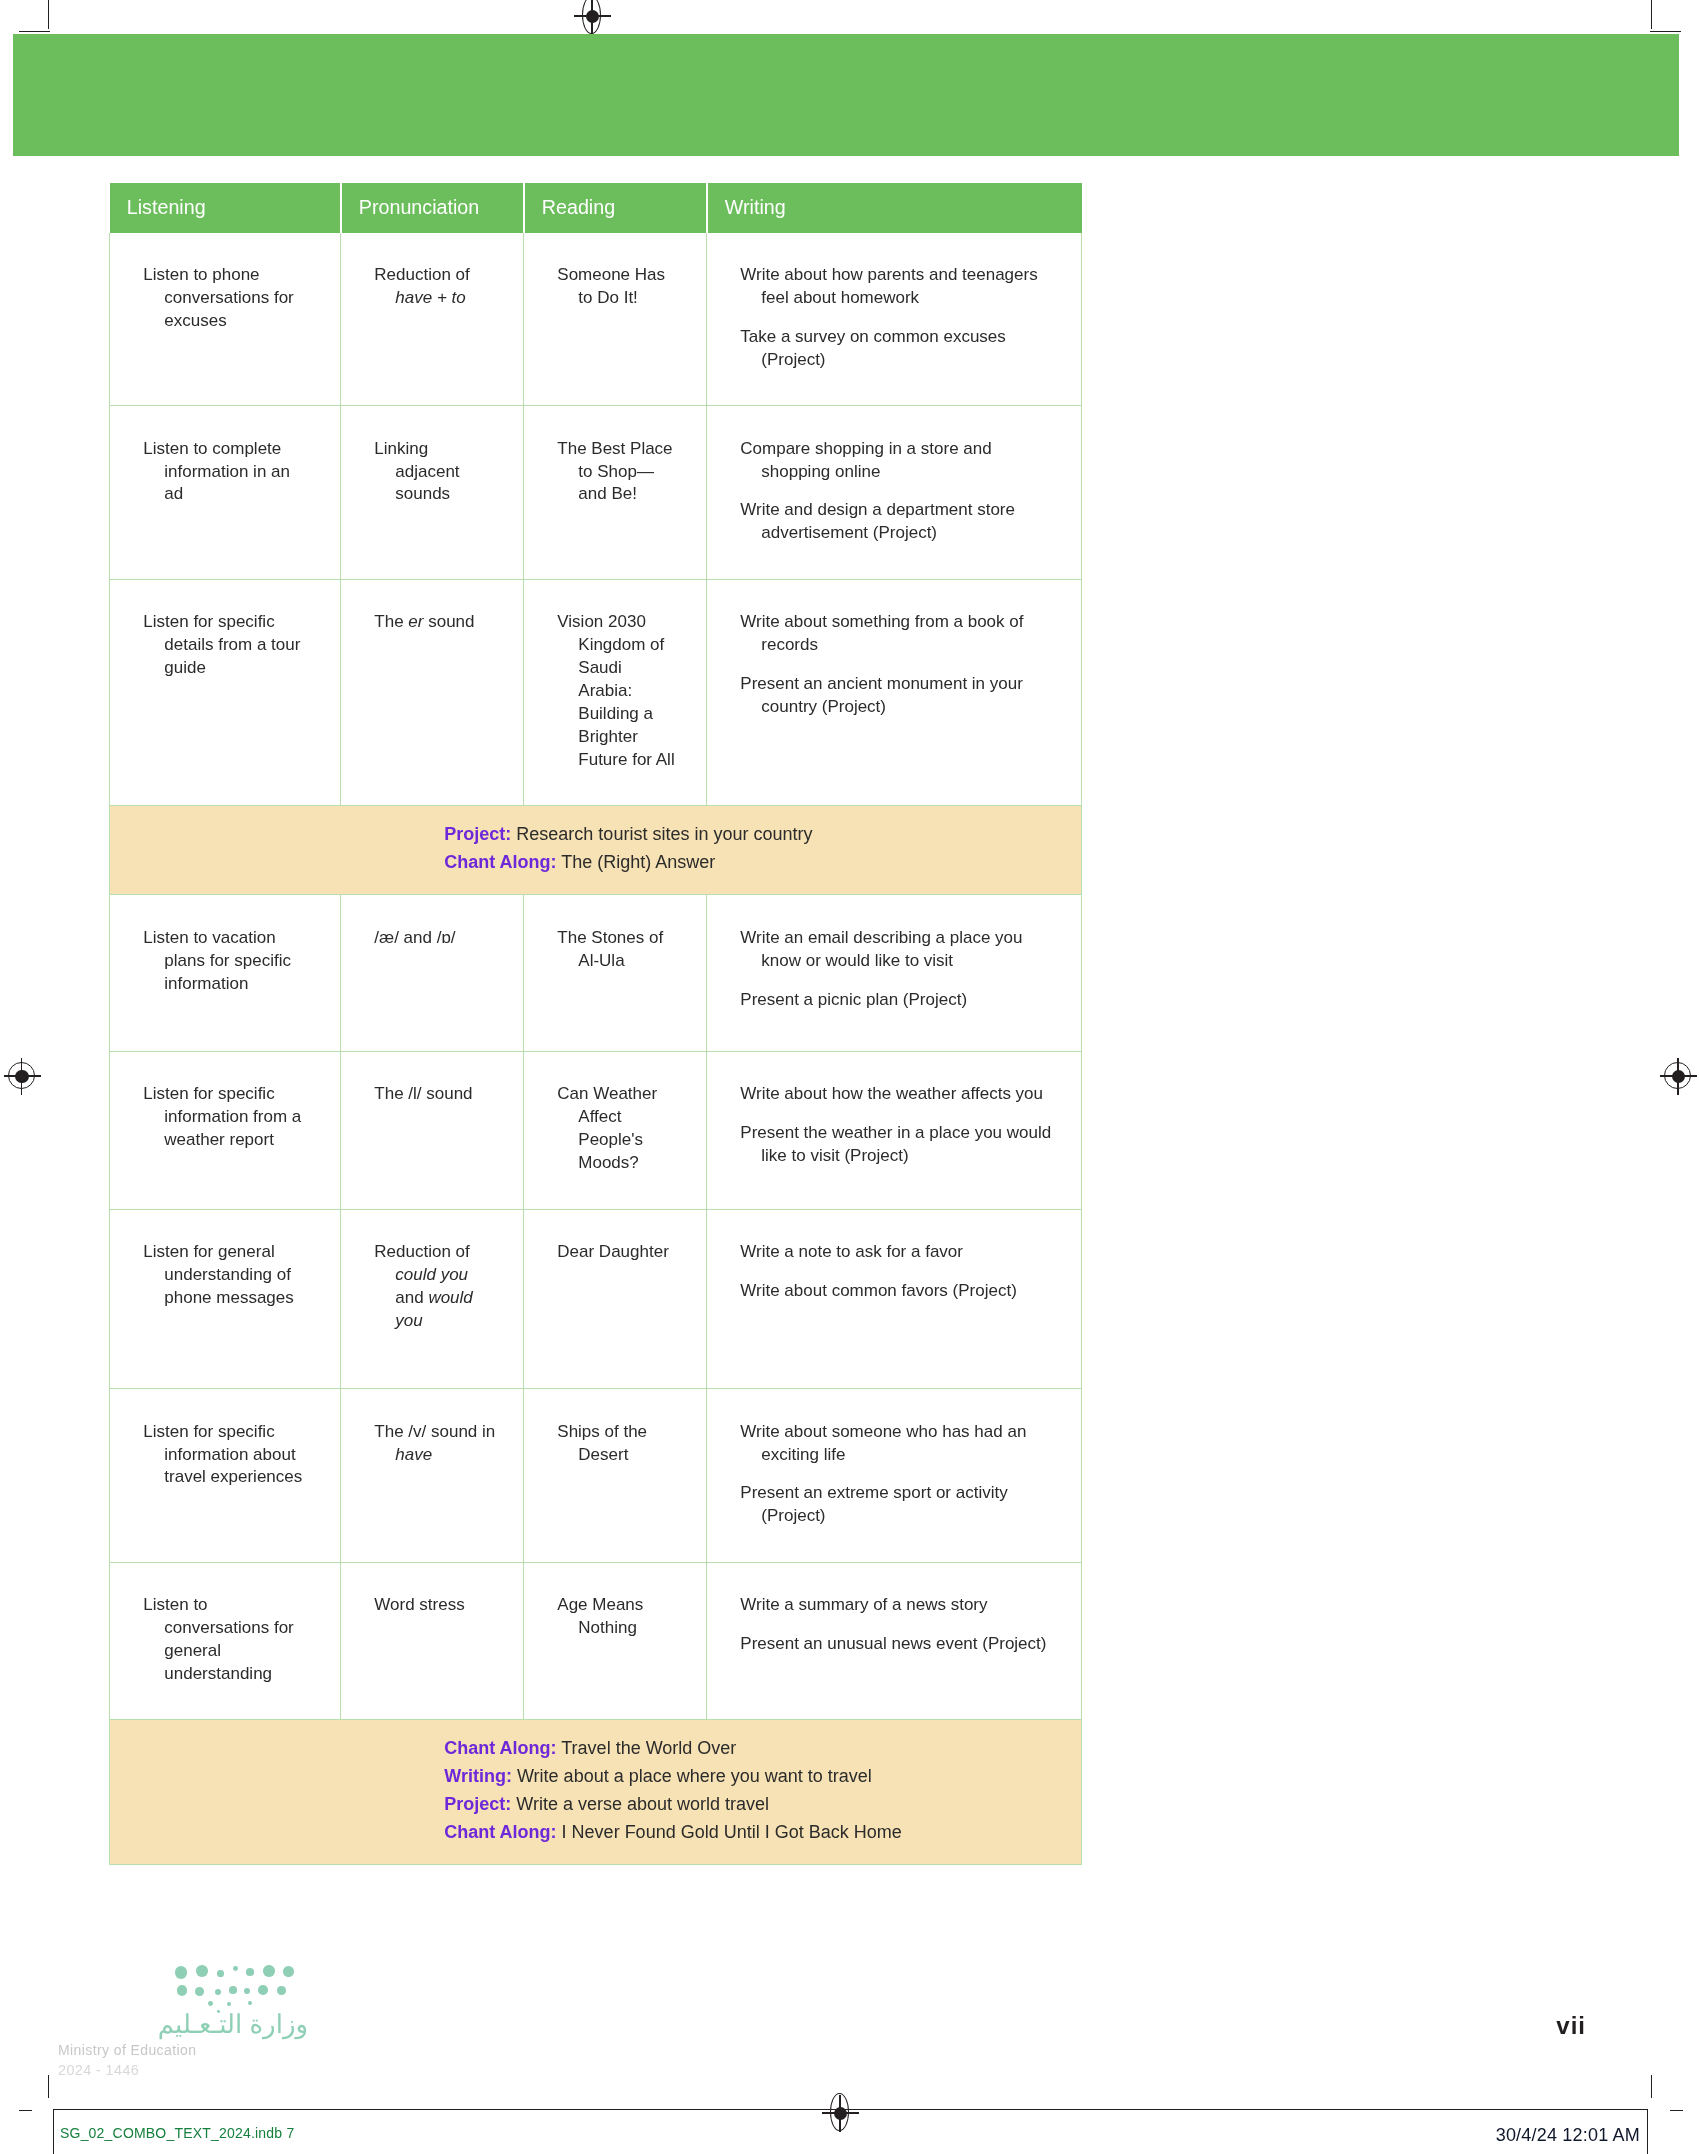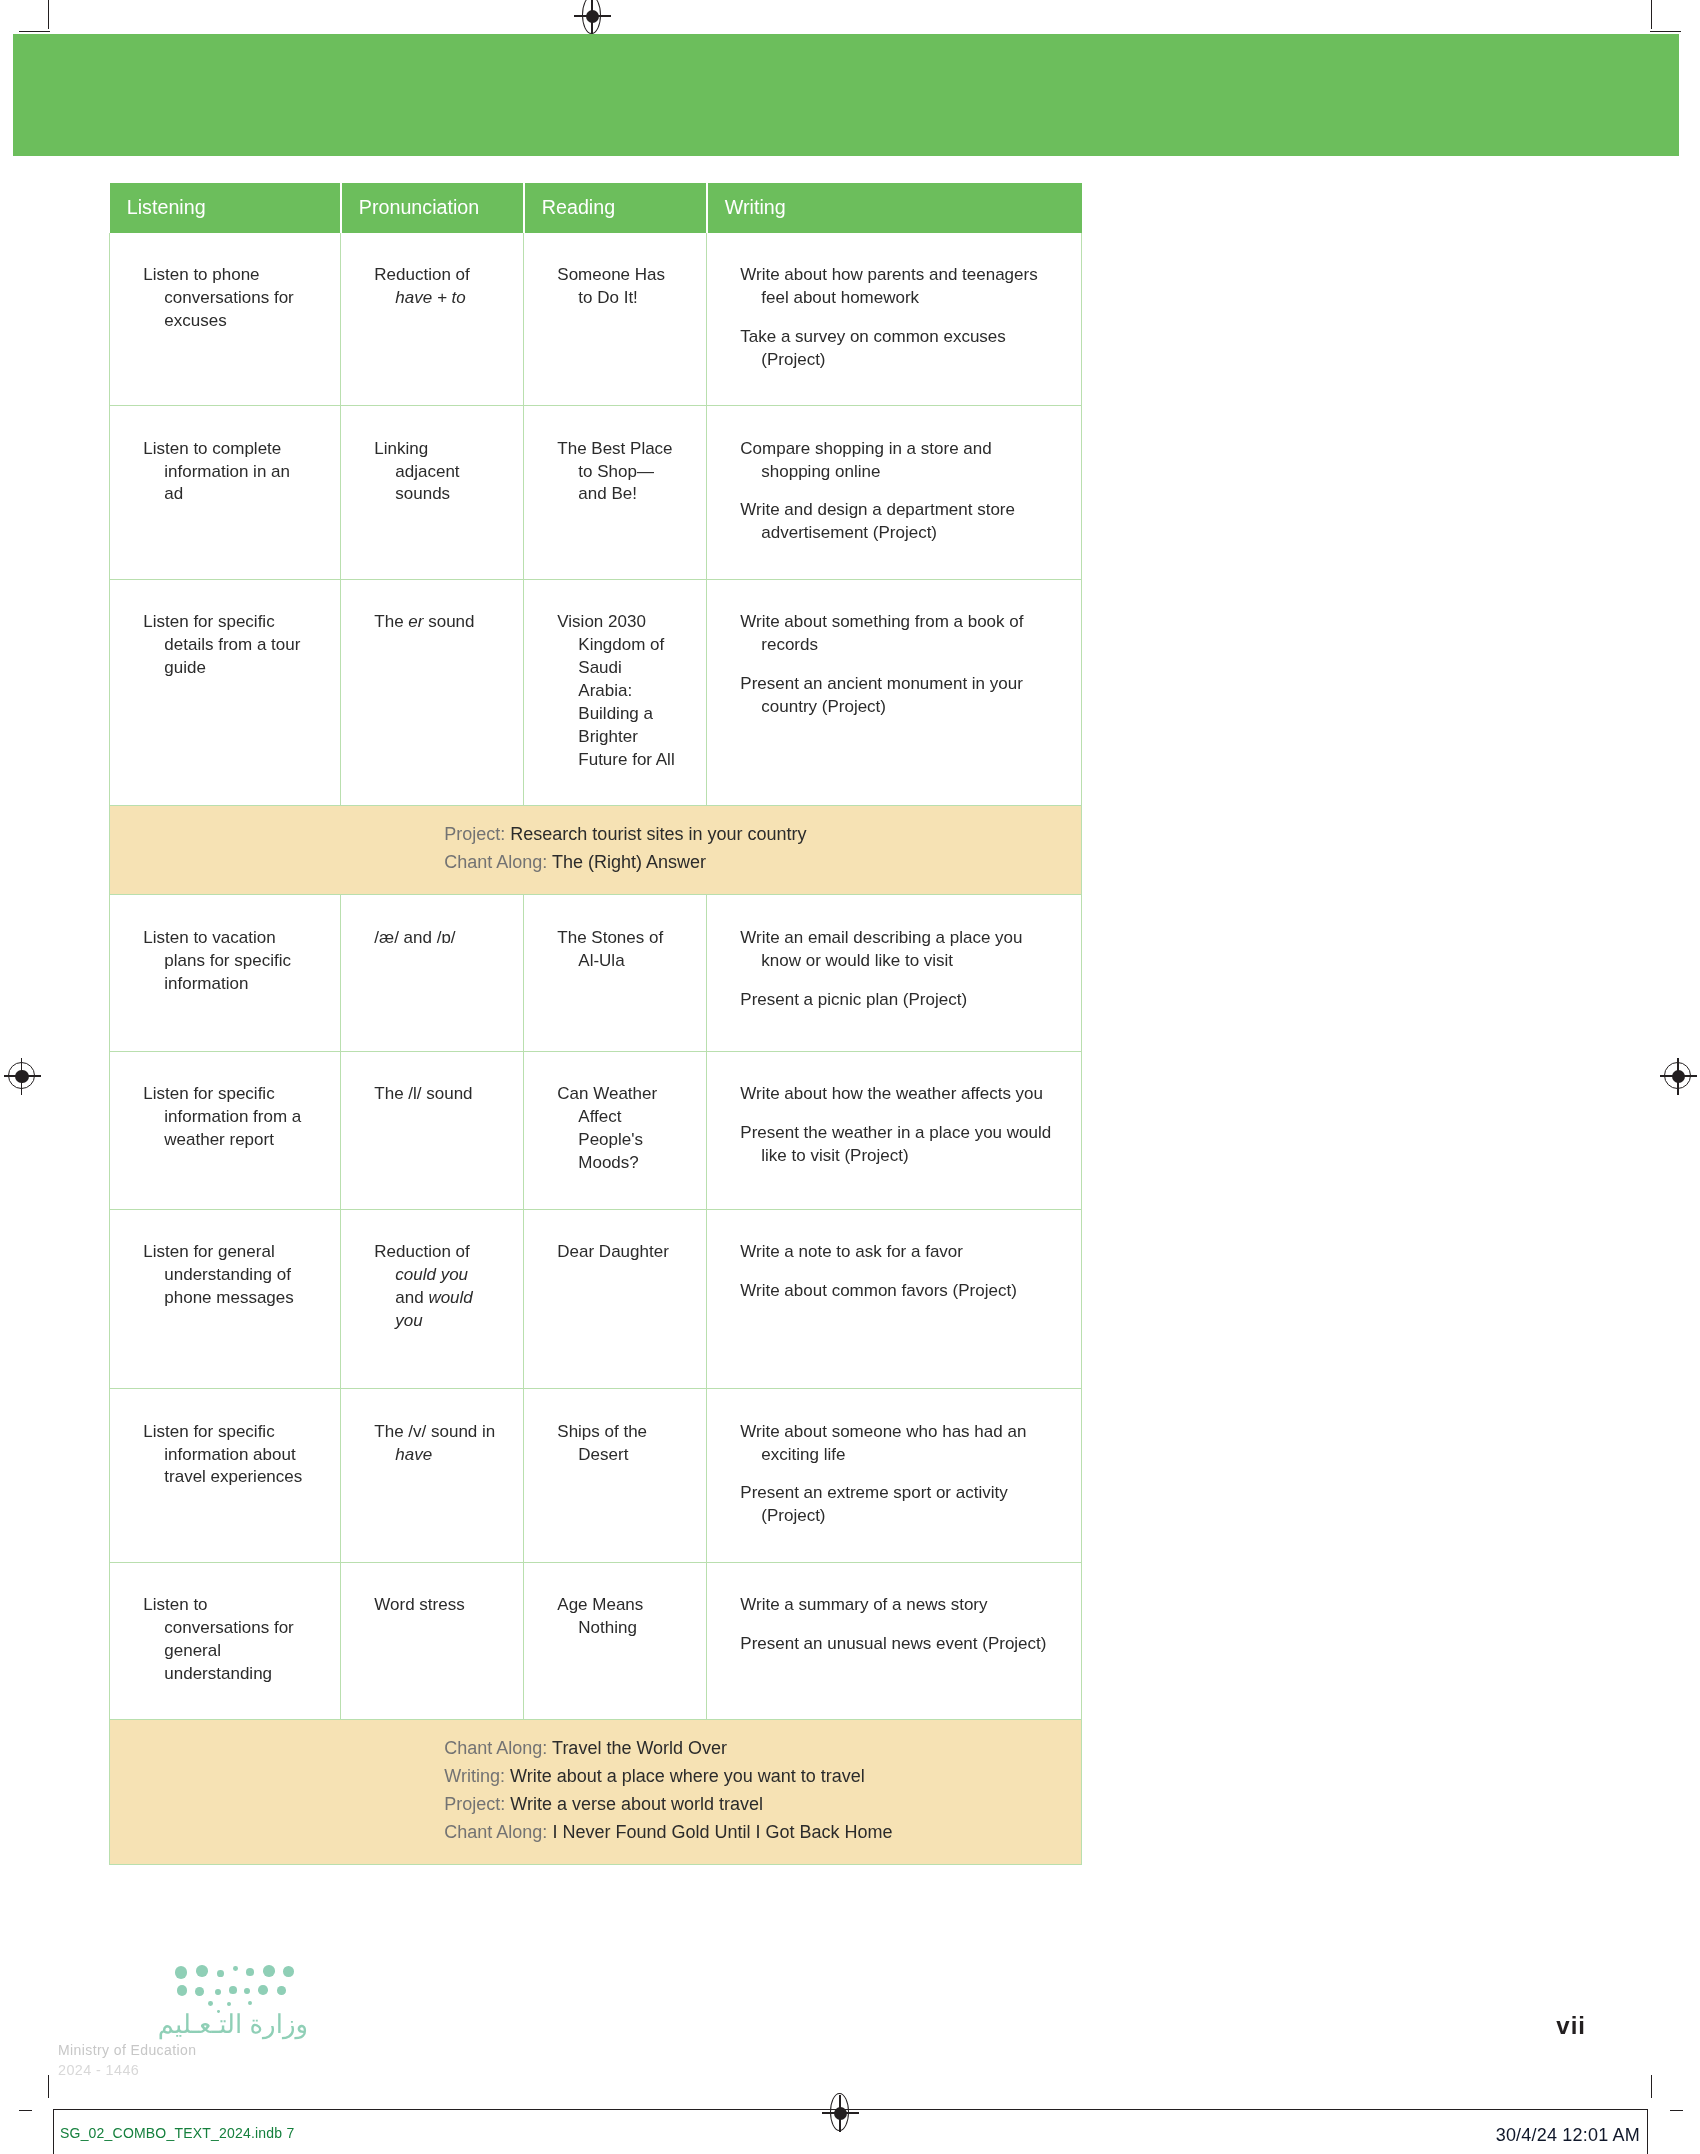--- a/index.html
+++ b/index.html
@@ -127,21 +127,21 @@
     padding: 23px 17.3px 25px 17.3px;
   }
   td.banner .bline {
     font-size: 18px;
     line-height: 1.55;
     color: #2b2b2b;
     text-align: left;
     margin: 0;
     padding-left: 317px;
   }
-  td.banner .bline b { font-weight: normal; color: #737373; }
+  td.banner .bline b { font-weight: bold; color: #6d28d9; }
 
   
   .footer {
     position: absolute;
     left: 0;
     top: 1993px;
     width: 1672px;
     height: 115px;
   }
   .moe-logo {

